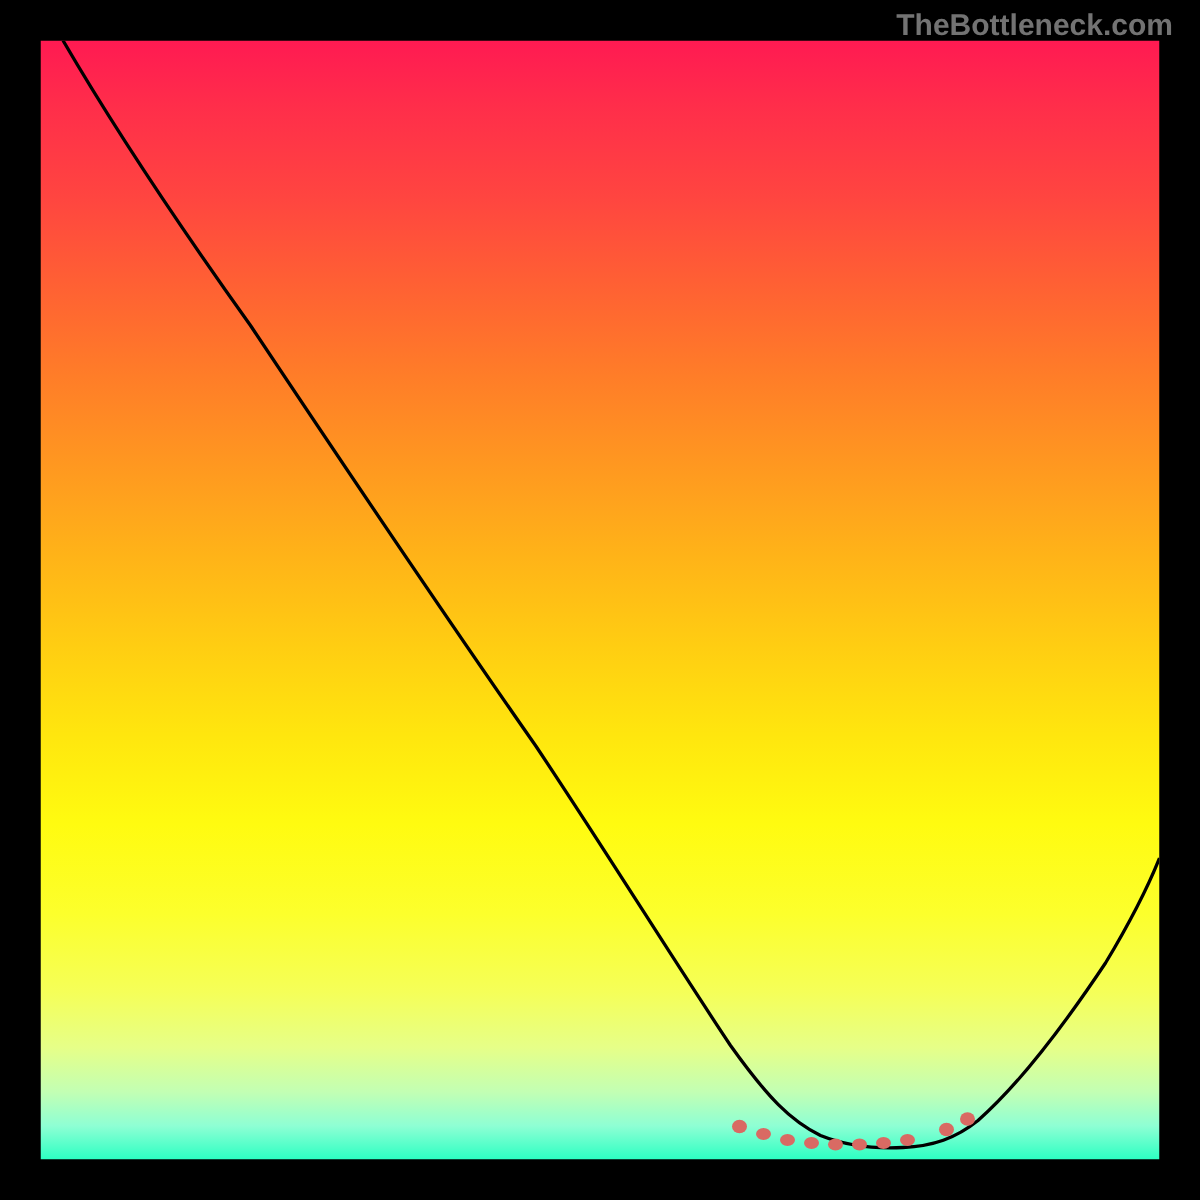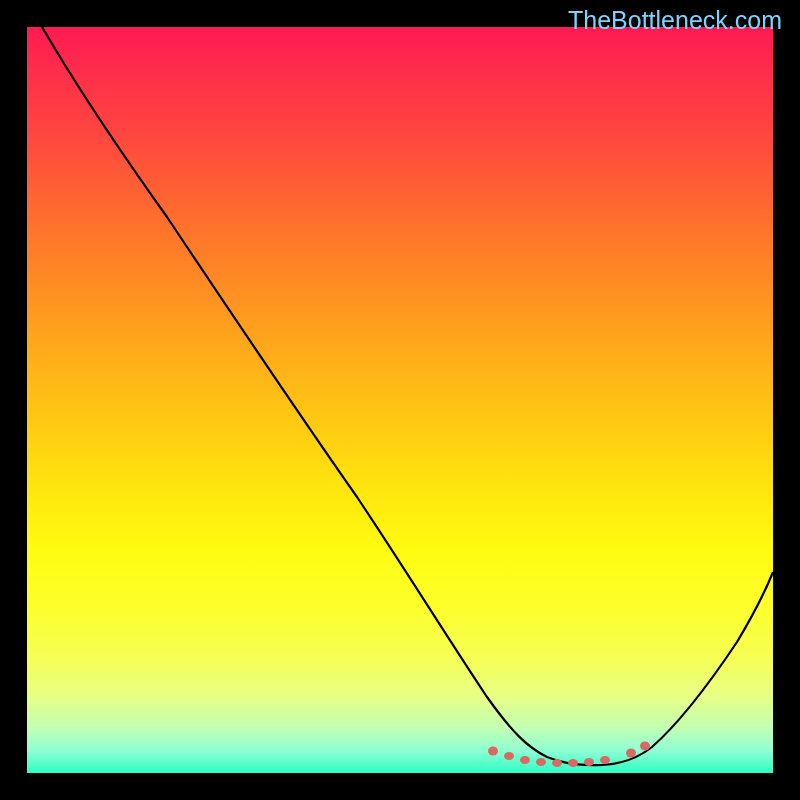--- a/index.html
+++ b/index.html
@@ -8,23 +8,23 @@
     height: 800px;
     background: #000;
     position: relative;
     font-family: Arial, sans-serif;
     overflow: hidden;
   }
   .watermark {
     position: absolute;
     top: 6px;
     right: 18px;
-    font-size: 25px;
-    font-weight: normal;
-    color: #7dd3fc;
+    font-size: 20px;
+    font-weight: bold;
+    color: #737373;
     z-index: 10;
   }
   .plot-area {
     position: absolute;
     left: 27px;
     top: 27px;
     width: 746px;
     height: 746px;
     overflow: hidden;
   }

